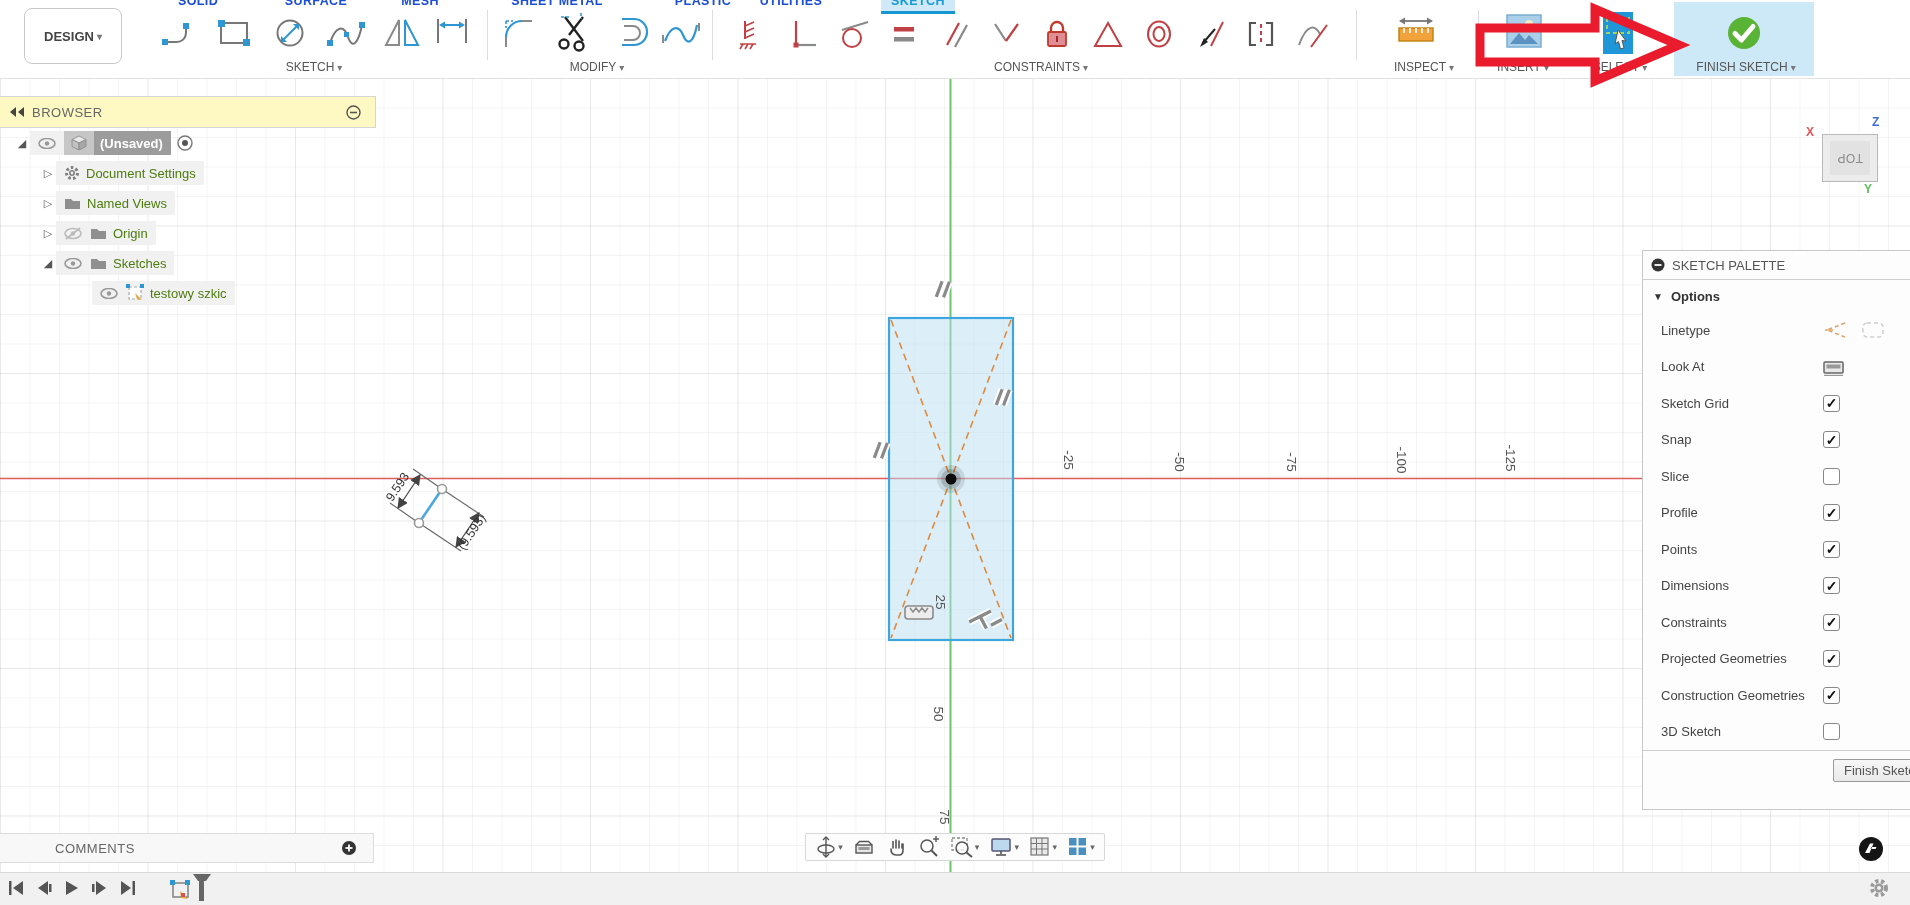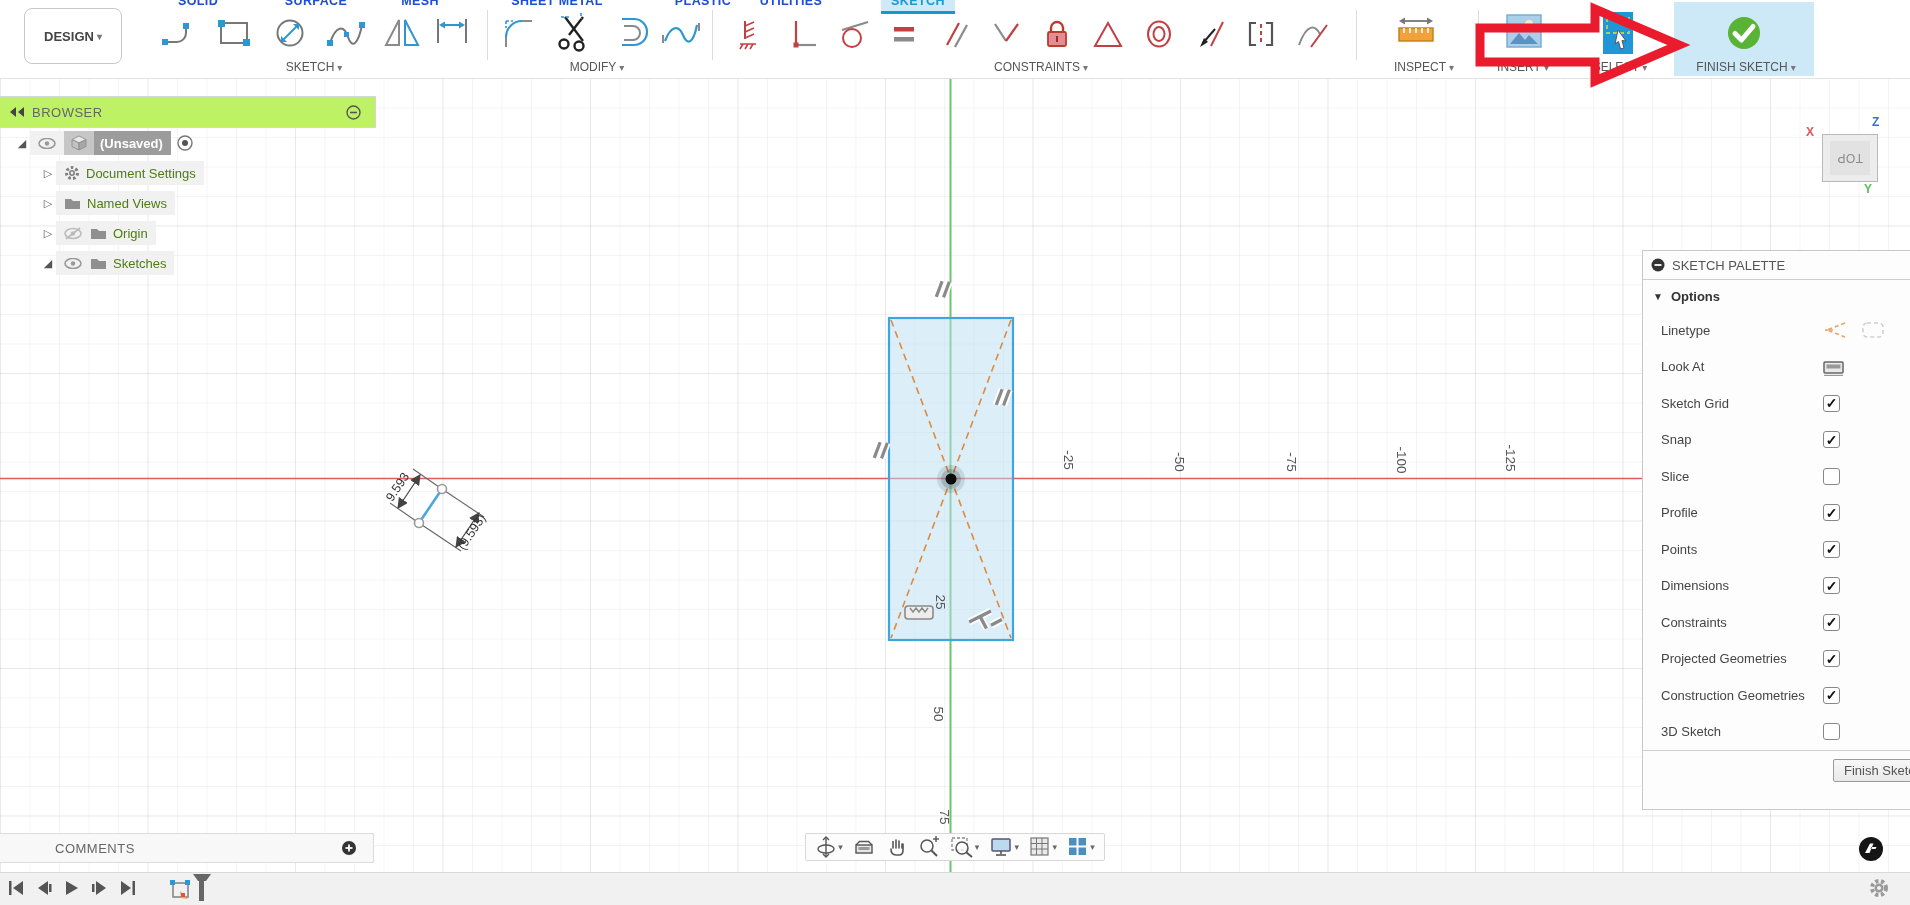--- a/index.html
+++ b/index.html
@@ -30,21 +30,21 @@
     background-image:
       linear-gradient(to right, rgba(0,0,0,.045) 1px, transparent 1px),
       linear-gradient(to bottom, rgba(0,0,0,.045) 1px, transparent 1px),
       linear-gradient(to right, rgba(0,0,0,.05) 1px, transparent 1px),
       linear-gradient(to bottom, rgba(0,0,0,.05) 1px, transparent 1px);
     background-size:29.5px 29.5px,29.5px 29.5px,147.5px 147.5px,147.5px 147.5px;}
   .axis-label{position:absolute;transform:translate(-50%,-50%) rotate(90deg);font-size:13.5px;color:#555;z-index:5;}
   .dim-text{position:absolute;font-size:12.5px;color:#333;z-index:6;white-space:nowrap;}
   
   .browser{position:absolute;left:0;top:96px;width:376px;z-index:30;font-size:13px;}
-  .bheader{height:30px;background:#bef264;border:1px solid #d5d5d5;border-left:none;
+  .bheader{height:30px;background:#fef9c3;border:1px solid #d5d5d5;border-left:none;
            display:flex;align-items:center;color:#666;letter-spacing:.5px;}
   .brow{height:30px;display:flex;align-items:center;}
   .bpill{display:flex;align-items:center;background:#f1f1f1;height:24px;padding:0 8px;}
   .btext{color:#4d7c0f;margin-left:6px;white-space:nowrap;}
   .btri{width:16px;text-align:center;color:#555;font-size:11px;flex:0 0 16px;}
   .unsaved{background:#9c9c9c;color:#fff;font-weight:bold;height:24px;display:flex;align-items:center;padding:0 8px 0 0;}
   .cubebox{width:30px;height:24px;background:#c6c6c6;display:flex;align-items:center;justify-content:center;margin-right:6px;}
   
   .palette{position:absolute;left:1606px;top:250px;width:302px;height:560px;background:#fdfdfd;
            border:1px solid #c8c8c8;z-index:30;font-size:13px;box-sizing:border-box;margin-left:36px;}
@@ -240,20 +240,35 @@
         <svg width="18" height="11">
             <ellipse cx="9" cy="5.5" rx="8" ry="5" fill="none" stroke="#999" stroke-width="1.6"></ellipse>
             <circle cx="9" cy="5.5" r="2.2" fill="#999"></circle>
           </svg>
         <svg width="17" height="14" style="margin-left:8px">
             <path d="M1 3 h6 l2 2 h7 v8 h-15 z" fill="#8f8f8f"></path>
           </svg>
         <span class="btext">Sketches</span>
       </div>
     </div>
+    <div class="brow" style="padding-left:92px">
+      <div class="bpill">
+        <svg width="18" height="11">
+            <ellipse cx="9" cy="5.5" rx="8" ry="5" fill="none" stroke="#999" stroke-width="1.6"></ellipse>
+            <circle cx="9" cy="5.5" r="2.2" fill="#999"></circle>
+          </svg>
+        <svg width="18" height="18" style="margin-left:8px">
+          <rect x="3" y="3" width="12" height="12" fill="#fff" stroke="#aaa" stroke-width="1.2" stroke-dasharray="3 2"></rect>
+          <rect x="0" y="0" width="4" height="4" fill="#2f96d4"></rect>
+            <rect x="14" y="0" width="4" height="4" fill="#2f96d4"></rect>
+          <path d="M9 9 L16 16 L11 15 z" fill="#e8a33d"></path>
+        </svg>
+        <span class="btext">testowy szkic</span>
+      </div>
+    </div>
   </div>
 
   <div class="palette">
     <div class="pheader">
       <svg width="14" height="14" style="margin-right:7px">
         <circle cx="7" cy="7" r="6.5" fill="#333"></circle>
           <line x1="3.5" y1="7" x2="10.5" y2="7" stroke="#fff" stroke-width="1.8"></line>
       </svg>
       <span>SKETCH PALETTE</span>
       <svg width="18" height="12" style="margin-left:auto">

